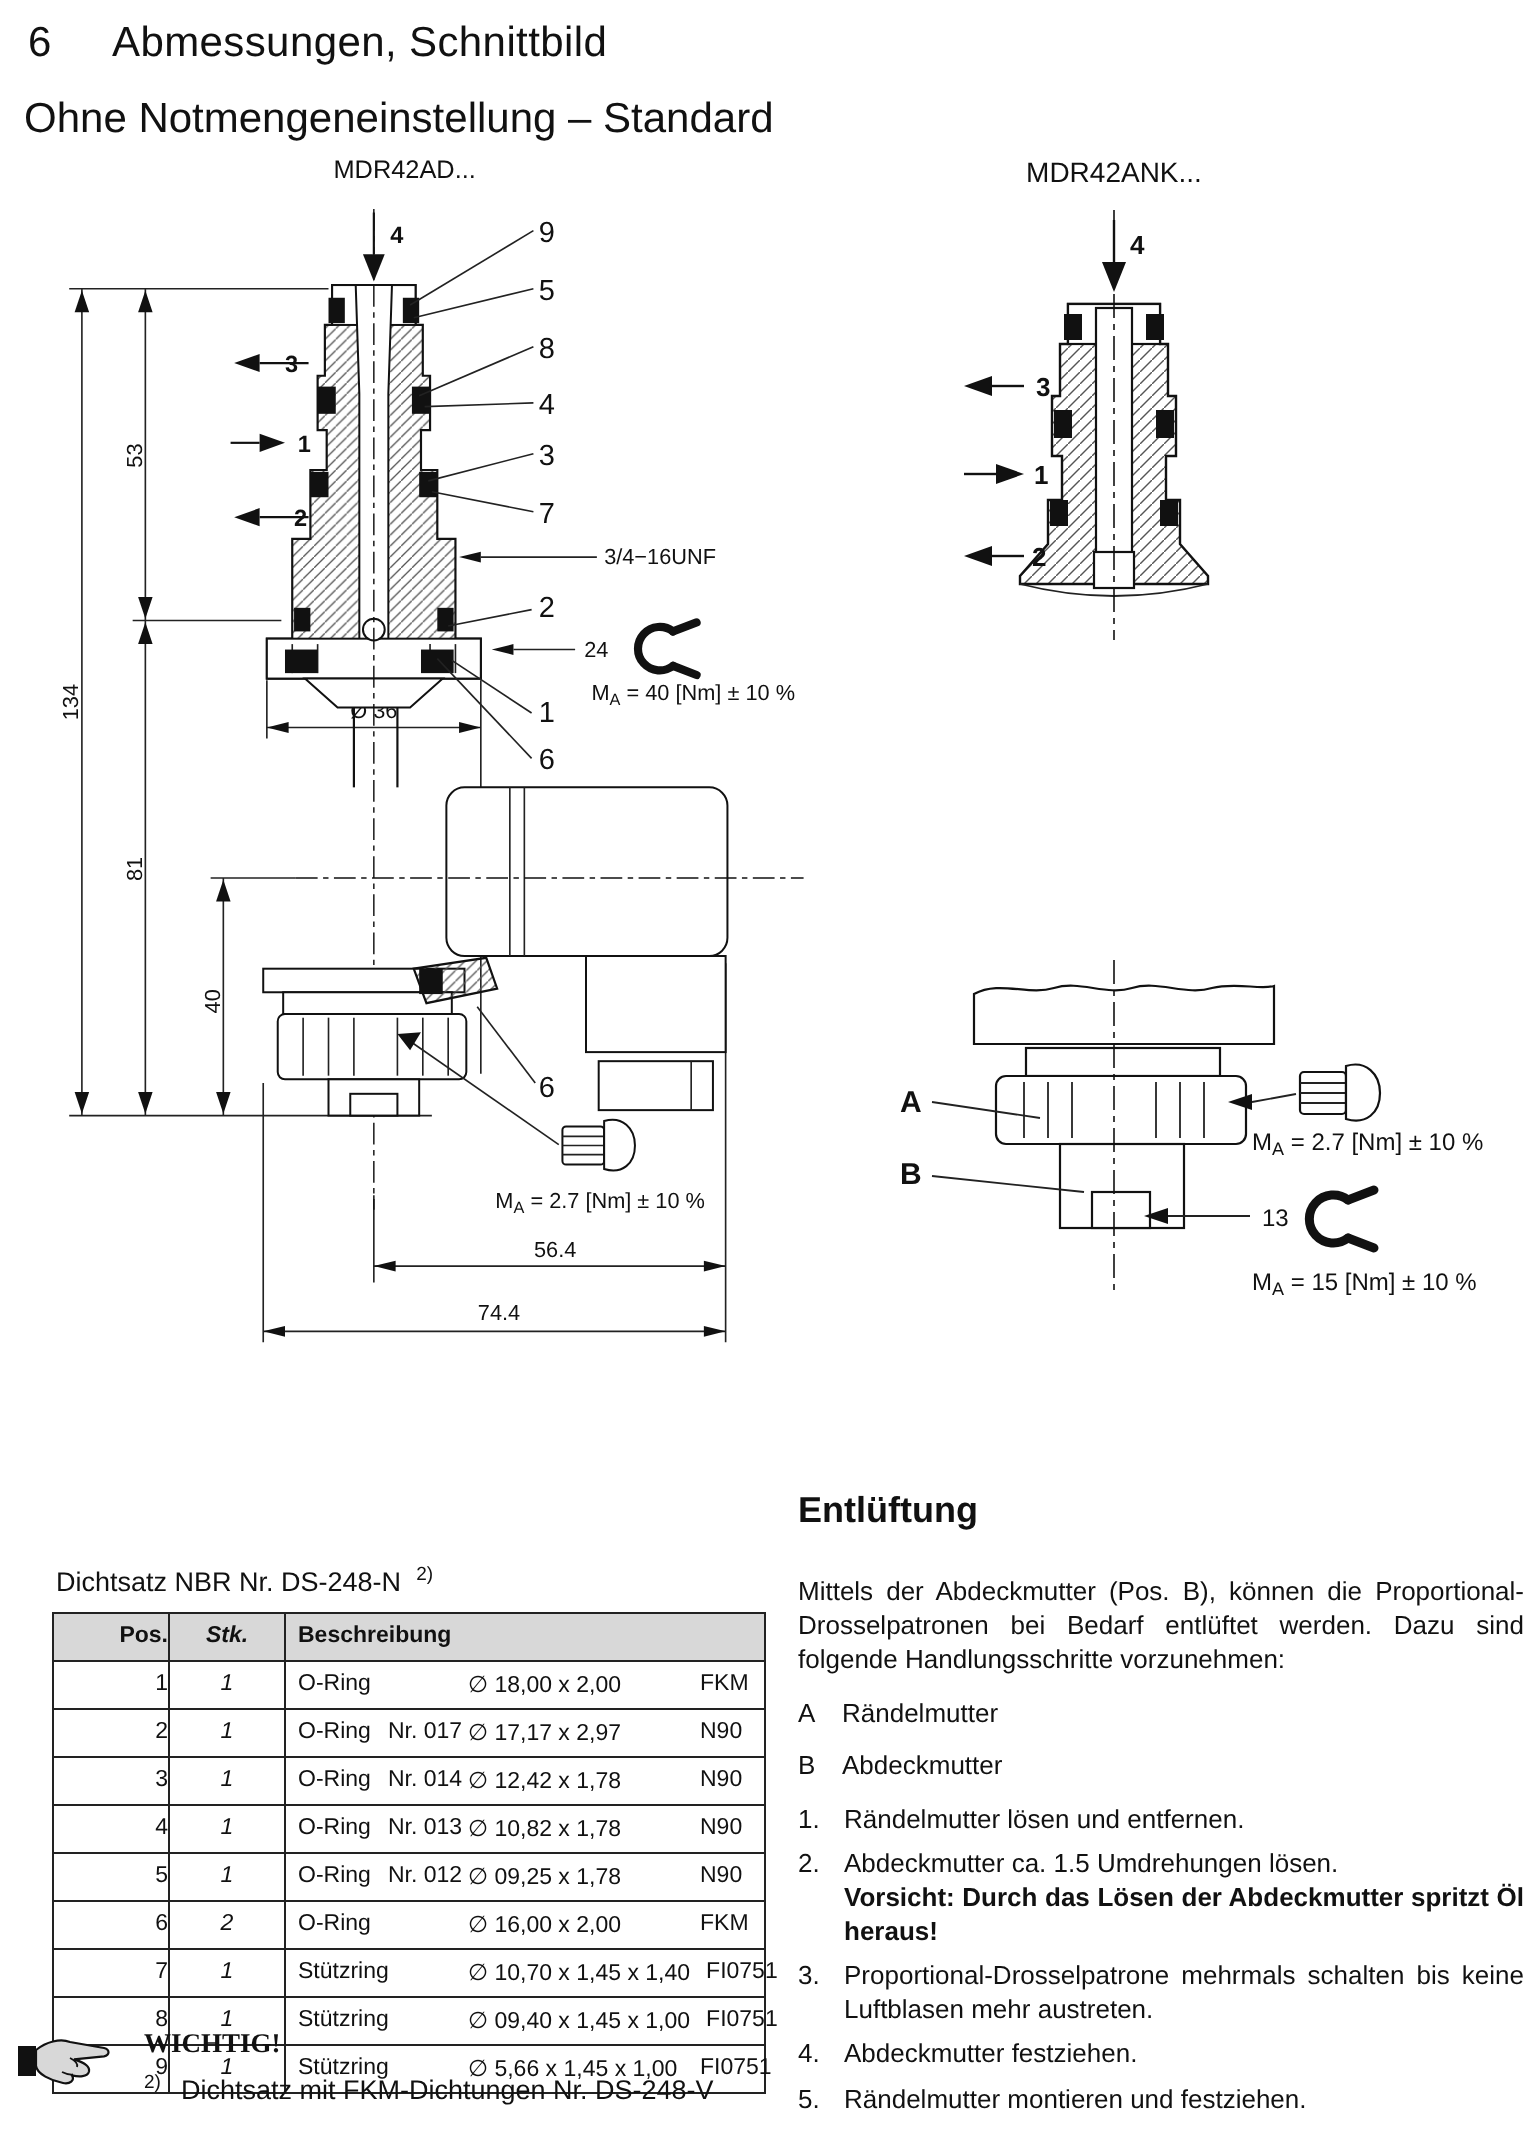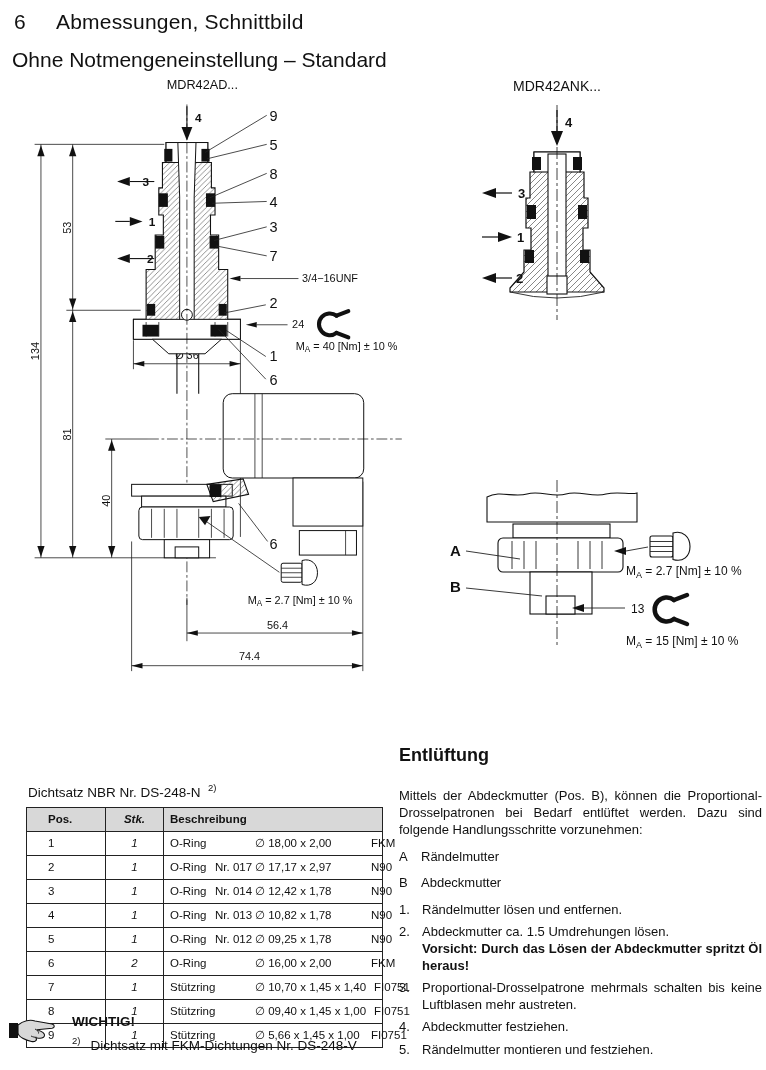--- a/index.html
+++ b/index.html
@@ -27,21 +27,21 @@
   .hatchfill2{fill:url(#hatch2);stroke:#111;stroke-width:1.2;}
   
   .table-wrap{left:26px;top:742px;width:358px;margin-top:40px;}
   .table-caption{font-size:13.5px;margin:0 0 7px 2px;}
   .table-caption sup{font-size:9.5px;}
   table.seals{border-collapse:collapse;width:357px;table-layout:fixed;}
   table.seals th, table.seals td{
     border:1.5px solid #222;height:23px;font-size:11.5px;padding:0;
   }
   table.seals th{background:#d8d8d8;font-weight:bold;}
-  table.seals .cpos{width:57px;text-align:left;padding-left:21px;}
+  table.seals .cpos{width:57px;text-align:right;}
   table.seals .cstk{width:57px;text-align:center;font-style:italic;}
   table.seals .cdesc{text-align:left;padding-left:6px;}
   .desc-flex{display:flex;align-items:center;}
   .desc-flex .nm{width:45px;flex:none;}
   .desc-flex .nr{width:40px;flex:none;}
   .desc-flex .sz{min-width:108px;flex:none;margin-right:8px;white-space:nowrap;}
   .desc-flex .mt{flex:none;}
   
   .vent{left:399px;top:744px;width:363px;font-size:13px;line-height:1.32;}
   .vent h3{font-size:18px;margin:0 0 19px 0;}
@@ -50,21 +50,21 @@
   .legend-row .k{width:22px;flex:none;}
   .steps-title{margin:20px 0 6px 0;}
   .step{display:flex;margin-bottom:5px;}
   .step .n{width:23px;flex:none;}
   .step .t{flex:1;text-align:justify;}
   .warn{font-weight:bold;}
   .warn:empty{display:none;}
   
   .wichtig{left:8px;top:1012px;width:380px;display:flex;}
   .wichtig .txt{margin-left:10px;}
-  .wichtig .wt{font-size:13.5px;font-weight:bold;margin-top:2px;}
+  .wichtig .wt{font-size:13.5px;font-weight:bold;margin-top:2px;font-family:Liberation Serif, serif;}
   .wichtig .note{font-size:13.5px;margin-top:6px;}
   .wichtig .note sup{font-size:9.5px;margin-right:10px;}
 </style>
 </head>
 <body>
 
 <div class="abs title-row">
   <span class="no">6</span><span>Abmessungen, Schnittbild</span>
 </div>
 <div class="abs subtitle">Ohne Notmengeneinstellung – Standard</div>

